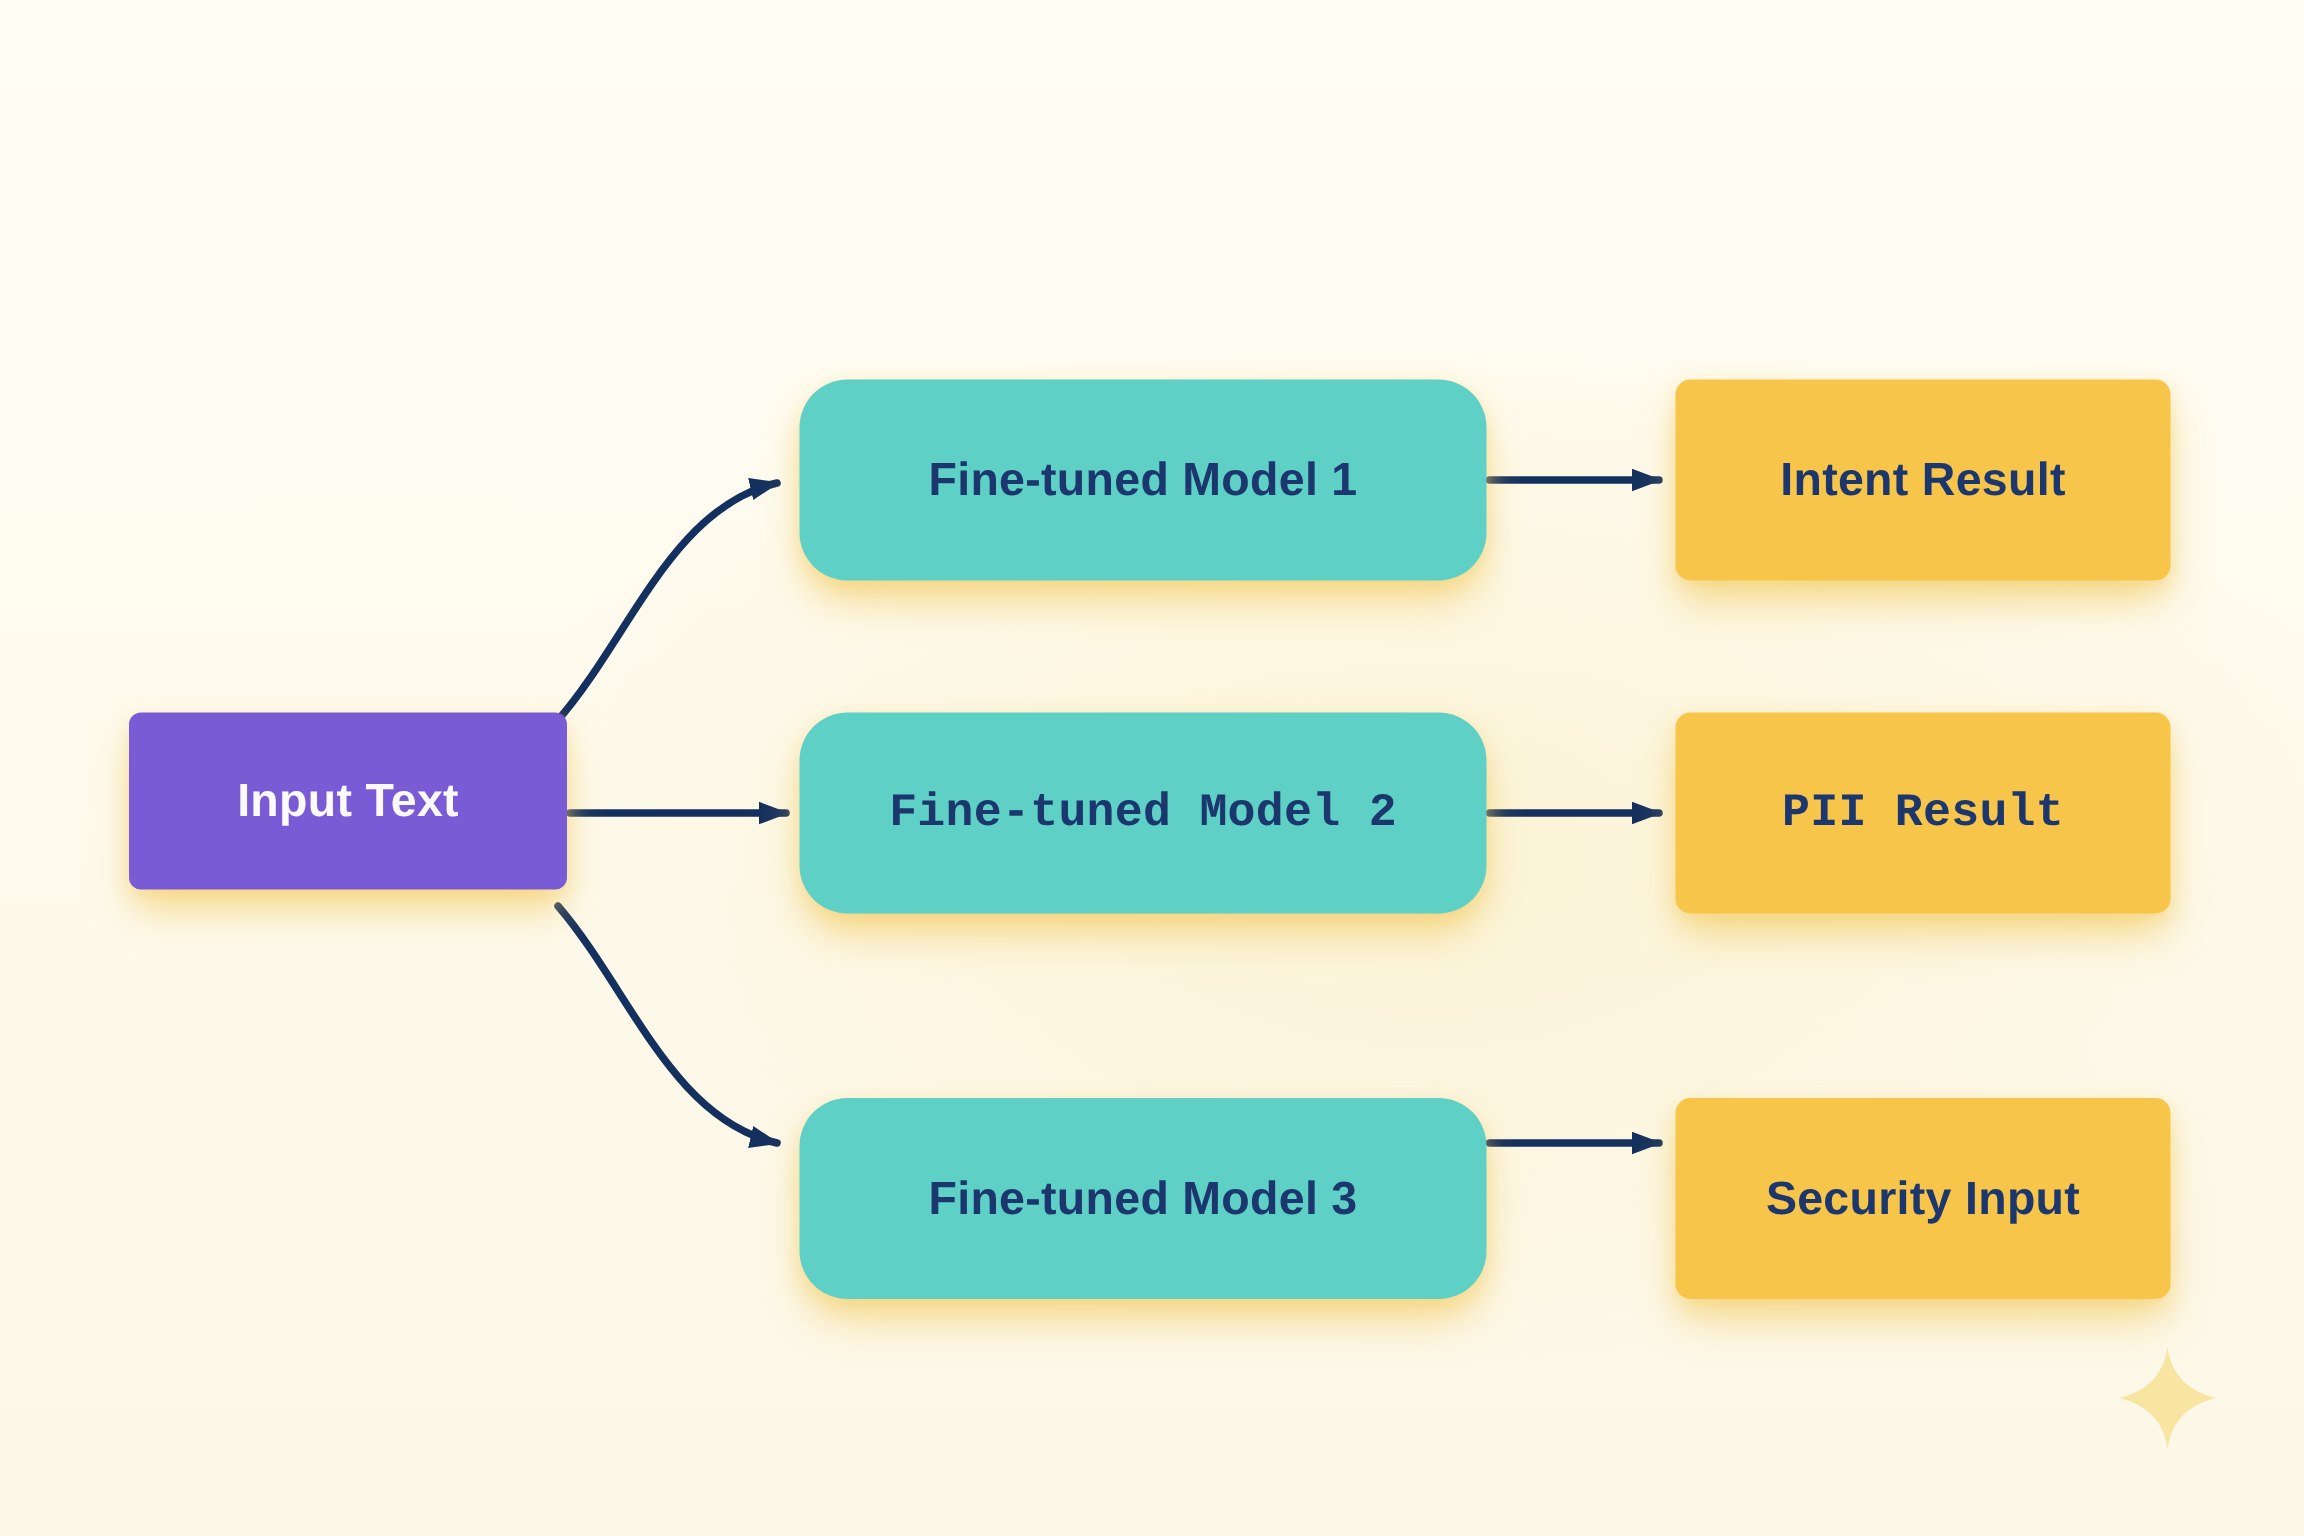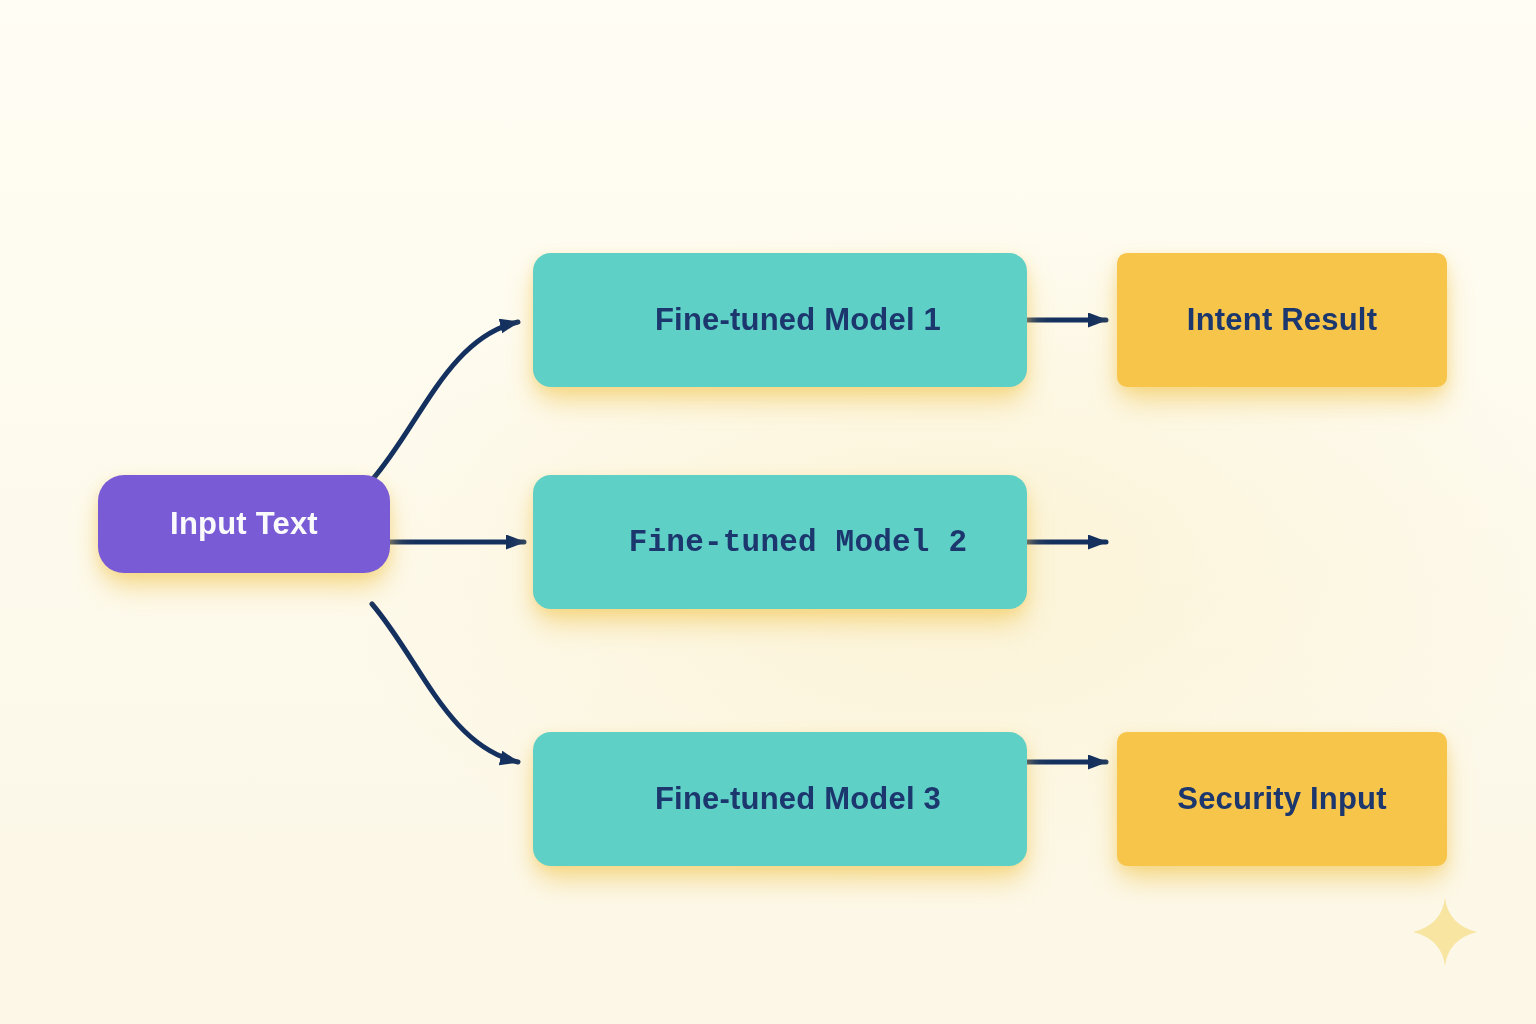--- a/index.html
+++ b/index.html
@@ -40,32 +40,31 @@
     justify-content: center;
     text-align: center;
     font-weight: bold;
     font-size: 31px;
     letter-spacing: 0.2px;
     color: var(--node-text, #1B376E);
     box-shadow: 0 16px 28px -4px rgba(243, 206, 104, 0.75),
                 0 4px 12px rgba(243, 206, 104, 0.35);
   }
   .node-input {
-    left: 98px; top: 475px;
-    width: 292px; height: 98px;
-    border-radius: 26px;
+    left: 86px; top: 475px;
+    width: 292px; height: 118px;
+    border-radius: 8px;
     background: var(--input-node-fill, #7A5BD6);
     color: var(--input-node-text, #FAFAFD);
   }
   .node-model {
     left: 533px;
     width: 458px; height: 134px;
-    border-radius: 18px;
+    border-radius: 32px;
     background: var(--model-node-fill, #5FD0C5);
-    padding-left: 36px;
   }
   .node-result {
     left: 1117px;
     width: 330px; height: 134px;
     border-radius: 10px;
     background: var(--result-node-fill, #F7C54A);
   }
   .row-1 { top: 253px; }
   .row-2 { top: 475px; font-family: Liberation Mono, monospace; }
   .row-3 { top: 695px; margin-top: 37px; }
@@ -105,20 +104,23 @@
   <div class="node node-model row-2">
     <span>Fine-tuned Model 2</span>
   </div>
   <div class="node node-model row-3">
     <span>Fine-tuned Model 3</span>
   </div>
 
   <div class="node node-result row-1">
     <span>Intent Result</span>
   </div>
+  <div class="node node-result row-2">
+    <span>PII Result</span>
+  </div>
   <div class="node node-result row-3">
     <span>Security Input</span>
   </div>
 
   <svg class="sparkle" viewBox="0 0 64 68" xmlns="http://www.w3.org/2000/svg">
     <path d="M 32 0 Q 35.5 27 64 34 Q 35.5 41 32 68 Q 28.5 41 0 34 Q 28.5 27 32 0 Z"></path>
   </svg>
 
 </div>
 

